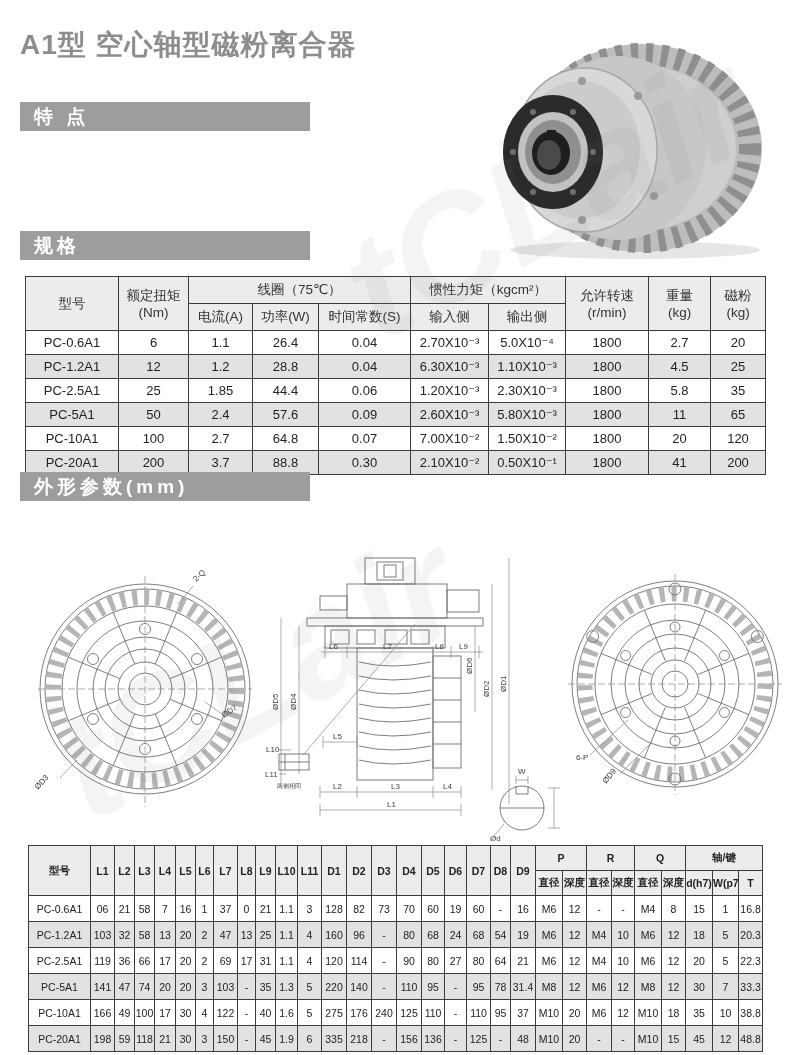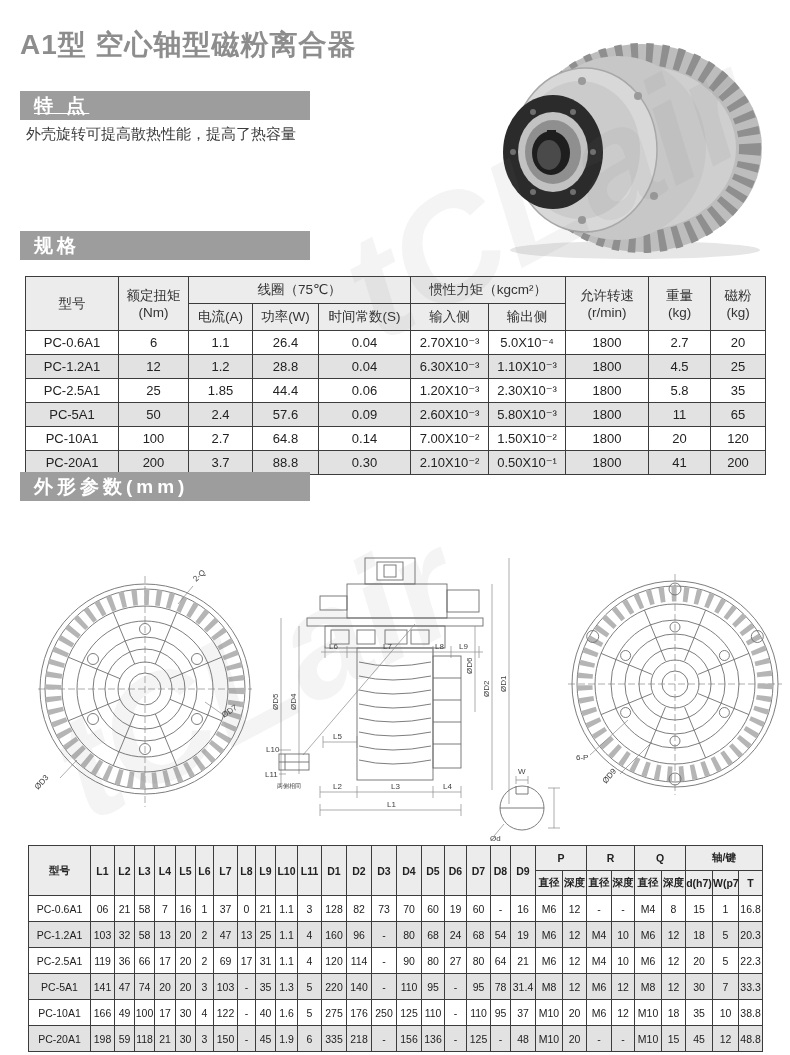--- a/index.html
+++ b/index.html
@@ -3,21 +3,21 @@
 <meta charset="utf-8">
 <style>
   html,body{margin:0;padding:0;background:#fff;}
   body{width:790px;height:1055px;position:relative;overflow:hidden;
        font-family:"Liberation Sans","DejaVu Sans",sans-serif;color:#222;}
   .title{position:absolute;left:20px;top:26px;margin:0;font-size:28px;font-weight:bold;
          color:#8d8d8d;letter-spacing:1px;}
   .bar{position:absolute;left:20px;width:290px;height:29px;background:#9d9d9d;color:#fff;
        font-size:19px;font-weight:bold;line-height:29px;padding-left:14px;
        box-sizing:border-box;letter-spacing:4px;}
-  .bar-features{top:91px;text-decoration:underline;}
+  .bar-features{top:102px;}
   .bar-specs{top:231px;}
   .bar-dims{top:472px;}
   .features{position:absolute;left:26px;top:122px;font-size:15px;color:#3c3c3c;line-height:24px;}
   .photo{position:absolute;left:430px;top:38px;width:360px;height:232px;}
   table{border-collapse:collapse;table-layout:fixed;position:absolute;background:#fff;}
   th,td{border:1px solid #3c3c3c;text-align:center;vertical-align:middle;padding:0;
         font-weight:normal;overflow:hidden;}
   thead th{background:#ececec;}
   tr.alt td{background:#e2e2e2;}
   .spec{left:25px;top:276px;width:740px;font-size:13px;}
@@ -40,21 +40,20 @@
 </head>
 <body>
 
 <div class="watermark wm1">tCLair</div>
 <div class="watermark wm2">tCLair</div>
 
 <h1 class="title">A1型 空心轴型磁粉离合器</h1>
 
 <div class="bar bar-features">特 点</div>
 <div class="features">
-  <div>外壳旋转可提高散热性能，提高了热容量</div>
 </div>
 
 <div class="photo">
   <svg width="360" height="232" viewBox="0 0 360 232">
     <rect x="0" y="0" width="360" height="232" fill="#ffffff"></rect>
     <ellipse cx="205" cy="212" rx="125" ry="9" fill="#e6e6e6"></ellipse>
     <ellipse cx="212" cy="110" rx="120" ry="104" fill="#bdbdbd"></ellipse>
     <ellipse cx="212" cy="110" rx="108" ry="94" fill="none" stroke="#8f8f8f" stroke-width="22" stroke-dasharray="7 8"></ellipse>
     <ellipse cx="212" cy="110" rx="94" ry="82" fill="#cfcfcf"></ellipse>
     <ellipse cx="188" cy="110" rx="88" ry="92" fill="#c7c7c7"></ellipse>
@@ -172,21 +171,21 @@
         <td>5.80X10⁻³</td>
         <td>1800</td>
         <td>11</td>
         <td>65</td>
       </tr>
       <tr>
         <td>PC-10A1</td>
         <td>100</td>
         <td>2.7</td>
         <td>64.8</td>
-        <td>0.14</td>
+        <td>0.07</td>
         <td>7.00X10⁻²</td>
         <td>1.50X10⁻²</td>
         <td>1800</td>
         <td>20</td>
         <td>120</td>
       </tr>
       <tr class="alt">
         <td>PC-20A1</td>
         <td>200</td>
         <td>3.7</td>
@@ -574,21 +573,21 @@
         <td>17</td>
         <td>30</td>
         <td>4</td>
         <td>122</td>
         <td>-</td>
         <td>40</td>
         <td>1.6</td>
         <td>5</td>
         <td>275</td>
         <td>176</td>
-        <td>250</td>
+        <td>240</td>
         <td>125</td>
         <td>110</td>
         <td>-</td>
         <td>110</td>
         <td>95</td>
         <td>37</td>
         <td>M10</td>
         <td>20</td>
         <td>M6</td>
         <td>12</td>

